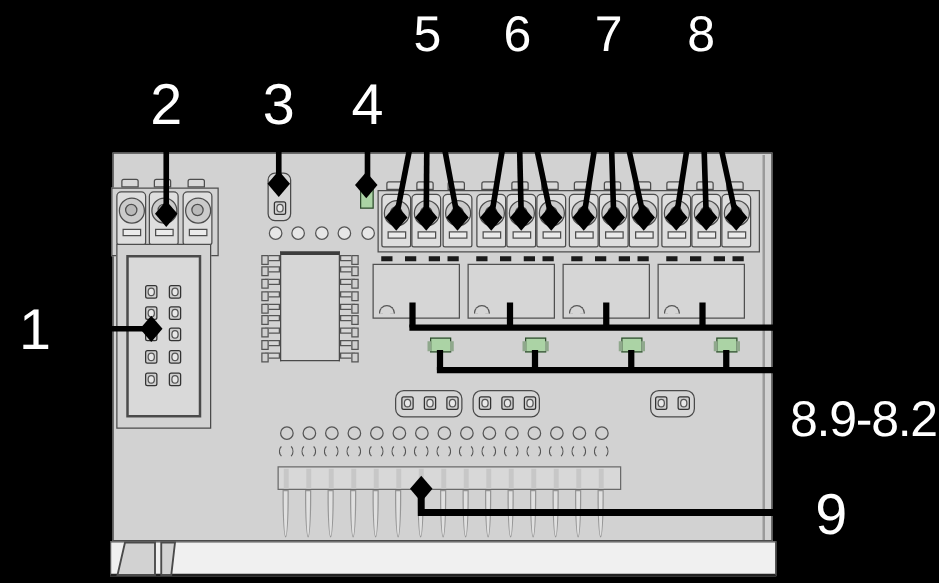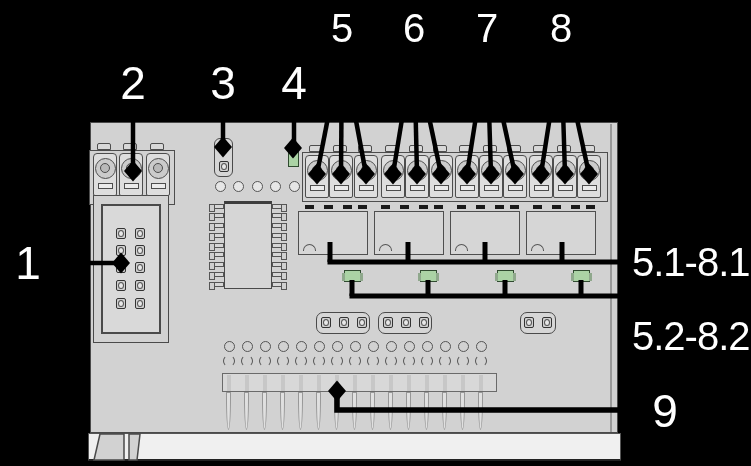--- a/index.html
+++ b/index.html
@@ -90,22 +90,21 @@
   <div class="lbl sz40 ctr" style="left:414px;top:8px">6</div>
   <div class="lbl sz40 ctr" style="left:487px;top:8px">7</div>
   <div class="lbl sz40 ctr" style="left:561px;top:8px">8</div>
 
   <div class="lbl sz46 ctr" style="left:133px;top:60px">2</div>
   <div class="lbl sz46 ctr" style="left:223px;top:60px">3</div>
   <div class="lbl sz46 ctr" style="left:294px;top:60px">4</div>
 
   <div class="lbl sz46 ctr" style="left:28px;top:240px">1</div>
 
-  <div class="lbl szr" style="left:632px;top:242px">5.1-8.1</div>
-  <div class="lbl szr" style="left:632px;top:316px">5.2-8.2</div>
+  <div class="lbl szr" style="left:632px;top:316px">8.9-8.2</div>
   <div class="lbl sz46 ctr" style="left:665px;top:388px">9</div>
 <div class="abs tab" style="left: 309px; top: 145px;"></div>
     <div class="abs term" style="left: 305px; top: 155px;">
       <div class="screw">
         <i></i>
       </div>
       <div class="tslot"></div>
     </div>
     <div class="abs tab" style="left: 333px; top: 145px;"></div>
     <div class="abs term" style="left: 329px; top: 155px;">

